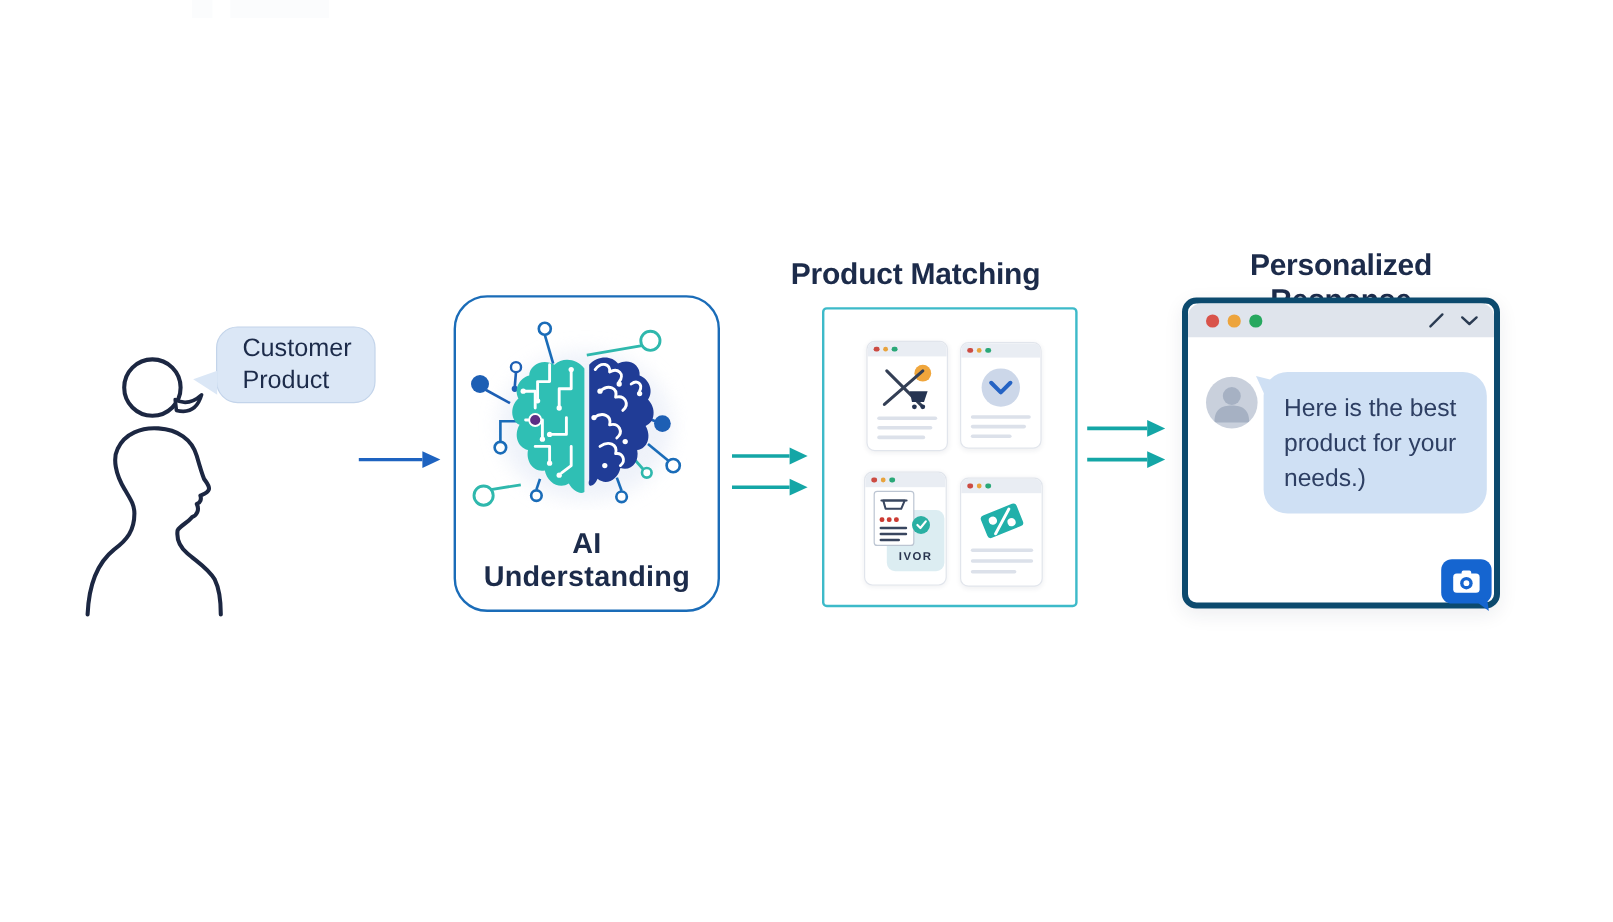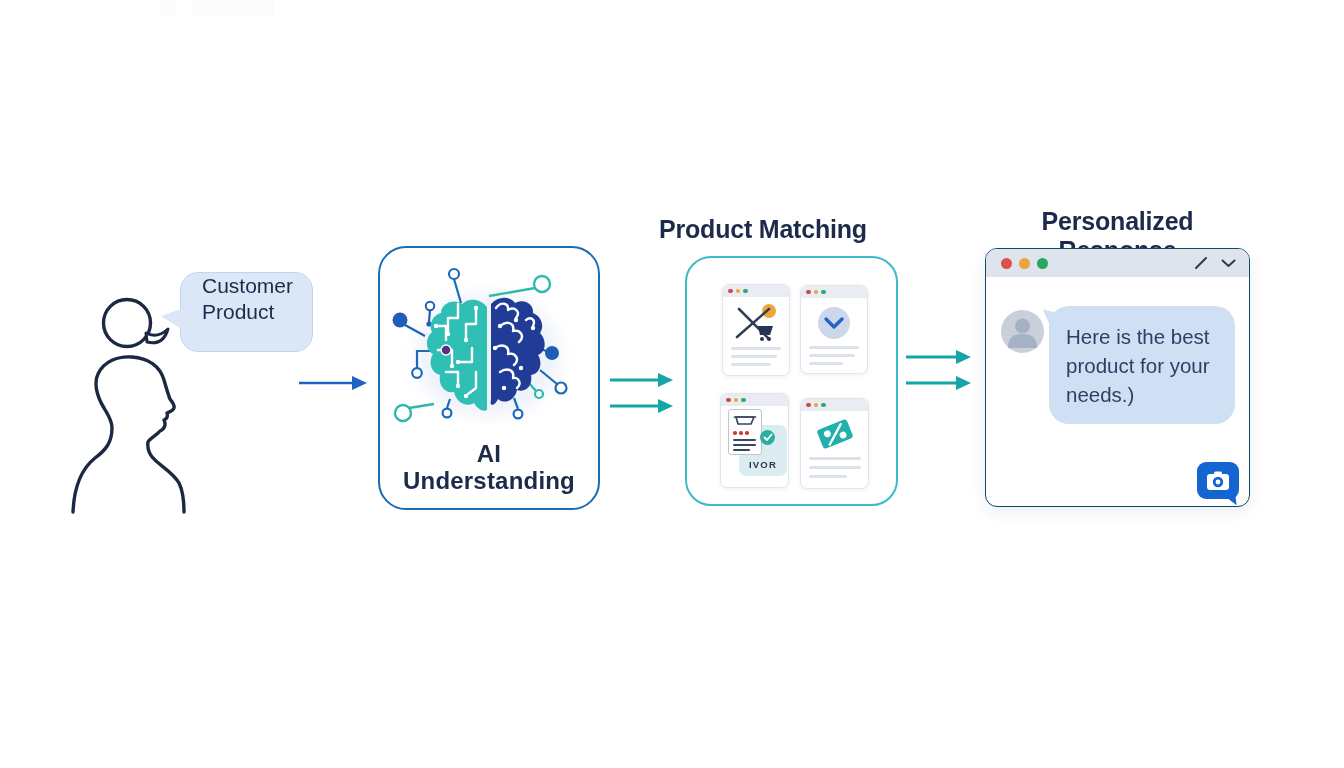--- a/index.html
+++ b/index.html
@@ -7,23 +7,23 @@
     position:relative;width:1344px;height:768px;overflow:hidden;background:#ffffff;
     font-family:"Liberation Sans", sans-serif;color:#1c2b4a;
   }
   .abs{position:absolute;}
 
   
   .artifact{position:absolute;top:0;height:15px;background:#fbfcfd;}
 
   
   .customer-bubble{
-    position:absolute;left:180px;top:272px;width:133px;height:80px;
+    position:absolute;left:180px;top:272px;width:133px;height:64px;
     background:#dbe7f6;border:1.5px solid #c3d4ea;border-radius:18px;
-    display:flex;flex-direction:column;justify-content:flex-start;padding-left:21px;box-sizing:border-box;
+    display:flex;flex-direction:column;justify-content:center;padding-left:21px;box-sizing:border-box;
   }
   .customer-bubble::before{
     content:"";position:absolute;right:100%;top:36px;width:0;height:0;
     border-right:20px solid #dbe7f6;border-top:7px solid transparent;border-bottom:13px solid transparent;
   }
   .customer-bubble span{font-size:21px;line-height:26px;color:#1c2b4a;}
 
   
   .ai-box{
     position:absolute;left:378px;top:246px;width:222px;height:264px;
@@ -34,21 +34,21 @@
     font-size:24px;font-weight:bold;line-height:27px;color:#1c2b4a;letter-spacing:0.2px;
   }
 
   
   .pm-title{
     position:absolute;left:659px;top:215px;width:265px;text-align:left;
     font-size:25px;font-weight:bold;color:#1c2b4a;letter-spacing:-0.2px;
   }
   .pm-box{
     position:absolute;left:685px;top:256px;width:213px;height:250px;
-    background:#ffffff;border:2px solid #3dbac9;border-radius:26px;box-sizing:border-box;
+    background:#ffffff;border:2px solid #3dbac9;border-radius:4px;box-sizing:border-box;
   }
   .mini-card{
     position:absolute;background:#ffffff;border:1px solid #e1e5ec;border-radius:7px;
     box-shadow:0 1px 4px rgba(30,40,70,0.07);overflow:hidden;
   }
   .mini-header{
     position:absolute;left:0;top:0;right:0;height:12px;background:#e9edf3;
     display:flex;align-items:center;gap:3px;padding-left:5px;
   }
   .mini-dot{width:4.5px;height:4.5px;border-radius:50%;}
@@ -68,21 +68,21 @@
     display:flex;align-items:center;justify-content:center;
   }
 
   
   .pr-title{
     position:absolute;left:980px;top:207px;width:275px;text-align:center;
     font-size:25px;font-weight:bold;color:#1c2b4a;letter-spacing:-0.2px;
   }
   .chat-window{
     position:absolute;left:985px;top:248px;width:265px;height:259px;
-    background:#ffffff;border:1px solid #0c4a6e;border-radius:12px;
+    background:#ffffff;border:5px solid #0c4a6e;border-radius:12px;
     box-shadow:0 5px 16px rgba(30,40,70,0.08);box-sizing:border-box;
   }
   .chat-header{
     position:absolute;left:0;top:0;right:0;height:28px;background:#dfe4ec;
     border-radius:11px 11px 0 0;display:flex;align-items:center;
   }
   .chat-dot{width:11px;height:11px;border-radius:50%;margin-right:7px;}
   .chat-dot.r{background:#d9534a;} .chat-dot.o{background:#eda43c;} .chat-dot.g{background:#27a85f;}
   .chat-header-icons{position:absolute;right:13px;top:0;height:28px;display:flex;align-items:center;gap:13px;}
 

